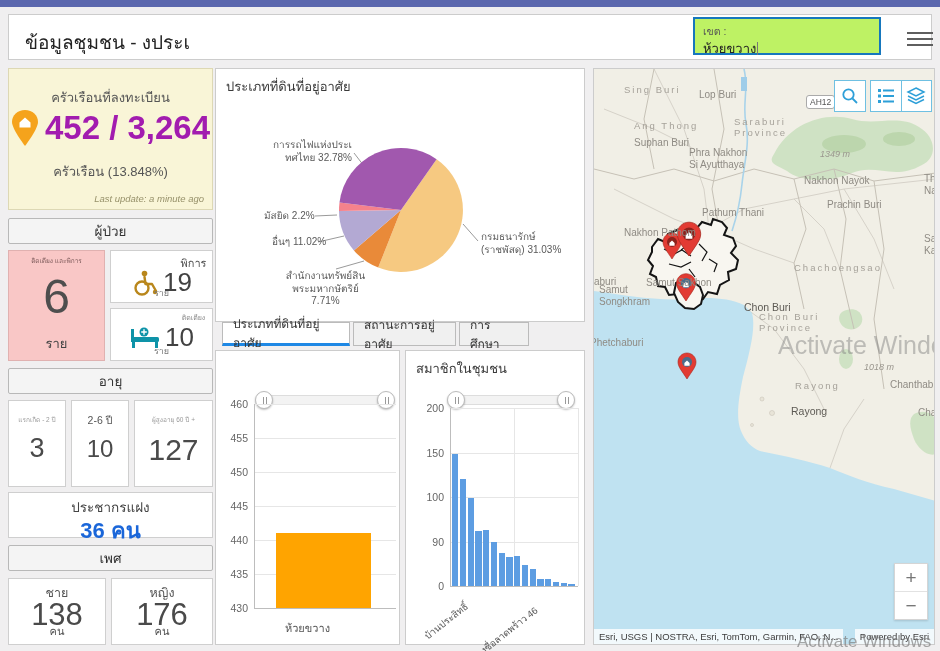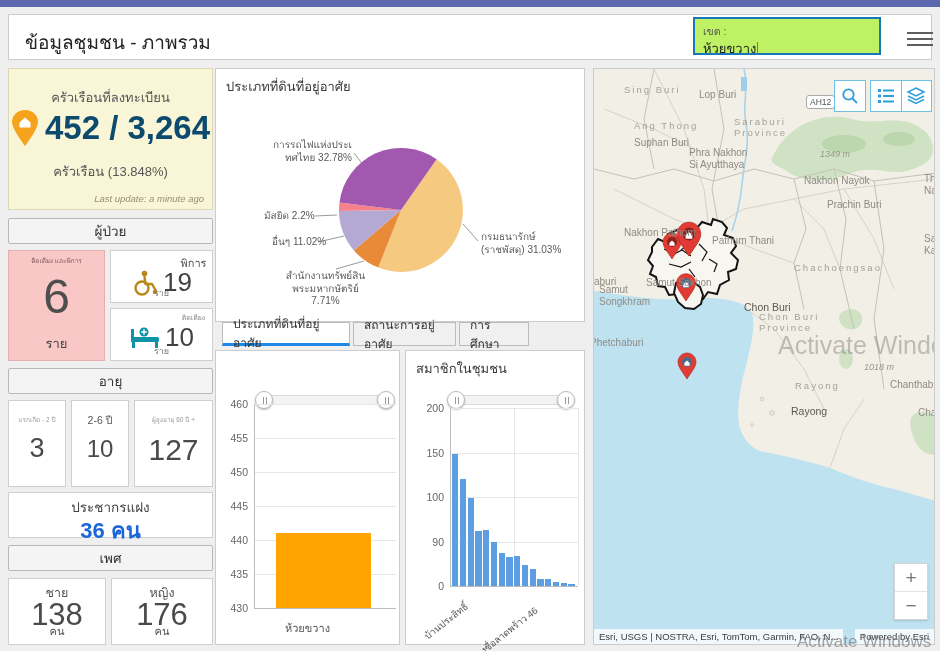--- a/index.html
+++ b/index.html
@@ -18,21 +18,21 @@
             box-sizing:border-box;background:#bef264;cursor:text;}
   .zone-label{position:absolute;left:8px;top:4px;font-size:10.5px;color:#555;}
   .zone-value{position:absolute;left:8px;top:19px;font-size:13px;color:#222;}
   .cursor-bar{display:inline-block;width:1px;height:13px;background:#777;vertical-align:-2px;margin-left:1px;}
   .hamburger{position:absolute;left:898px;top:13px;width:26px;height:20px;cursor:pointer;}
   .hamburger div{height:2px;background:#5f5f5f;margin:4px 0;}
   
   .hh-card{left:8px;top:68px;width:205px;height:142px;background:#f9f5d7;border:1px solid #ddd8b4;}
   .hh-title{position:absolute;width:100%;top:18px;font-size:13px;color:#555;}
   .hh-row{position:absolute;left:0;top:40px;width:100%;display:flex;align-items:center;justify-content:center;gap:6px;}
-  .hh-value{font-size:33px;font-weight:600;color:#0c4a6e;}
+  .hh-value{font-size:33px;font-weight:600;color:#a21caf;}
   .hh-sub{position:absolute;width:100%;top:92px;font-size:13px;color:#555;}
   .hh-upd{position:absolute;right:8px;bottom:5px;font-size:9.5px;font-style:italic;color:#97916a;}
   
   .pink-card{left:8px;top:250px;width:97px;height:111px;background:#f9c7c6;border:1px solid #e0b1b0;}
   .tiny-lbl{position:absolute;width:100%;top:5px;font-size:6.5px;color:#7c5a5a;}
   .big6{position:absolute;width:100%;top:18px;font-size:48px;color:#4e4e4e;}
   .pink-unit{position:absolute;width:100%;bottom:6px;font-size:13px;color:#444;}
   .mini-card-lbl{position:absolute;width:100%;top:3px;font-size:11px;color:#555;padding-left:32px;}
   .mini-row{position:absolute;left:0;top:16px;width:100%;display:flex;align-items:center;justify-content:center;gap:4px;}
   .mini-val{font-size:26px;color:#424242;}
@@ -87,21 +87,21 @@
   .attrib .left{position:absolute;left:0;bottom:0;background:rgba(255,255,255,.8);padding:2px 5px;}
   .attrib .right{position:absolute;right:0;bottom:0;background:rgba(255,255,255,.8);padding:2px 5px;}
   .wm2{position:absolute;left:797px;top:632px;font-size:17px;color:rgba(120,120,120,.65);z-index:9;white-space:nowrap;}
 </style>
 </head>
 <body>
 
 <div class="topstrip"></div>
 
 <div class="panel app-header">
-  <div class="page-title">ข้อมูลชุมชน - ภาพรวม</div>
+  <div class="page-title">ข้อมูลชุมชน - งประเ</div>
   <div class="zone-box">
     <div class="zone-label">เขต :</div>
     <div class="zone-value"><span>ห้วยขวาง</span><span class="cursor-bar"></span></div>
   </div>
   <div class="hamburger">
       <div></div>
       <div></div>
       <div></div>
     </div>
 </div>
@@ -392,21 +392,21 @@
       <span class="mlbl pl" style="left: 105px; top: 20px;">Lop Buri</span>
       <span class="mlbl sp" style="left: 40px; top: 52px;">Ang Thong</span>
       <span class="mlbl sp" style="left: 140px; top: 48px;">Saraburi
 Province</span>
       <span class="mlbl pl" style="left: 40px; top: 68px;">Suphan Buri</span>
       <span class="mlbl pl" style="left: 95px; top: 78px;">Phra Nakhon
 Si Ayutthaya</span>
       <span class="mlbl elev" style="left: 226px; top: 80px;">1349 m</span>
       <span class="mlbl pl" style="left: 210px; top: 106px;">Nakhon Nayok</span>
       <span class="mlbl pl" style="left: 233px; top: 130px;">Prachin Buri</span>
-      <span class="mlbl pl" style="left: 118px; top: 138px; margin-top: 28px;">Pathum Thani</span>
+      <span class="mlbl pl" style="left: 108px; top: 138px;">Pathum Thani</span>
       <span class="mlbl pl" style="left: 30px; top: 158px;">Nakhon Pathom</span>
       <span class="mlbl sp" style="left: 200px; top: 194px;">Chachoengsao</span>
       <span class="mlbl pl" style="left: 330px; top: 104px;">Tha
 Natio</span>
       <span class="mlbl pl" style="left: 330px; top: 164px;">Sa Ka</span>
       <span class="mlbl pl" style="left: 0px; top: 207px;">aburi</span>
       <span class="mlbl pl" style="left: 5px; top: 215px;">Samut
 Songkhram</span>
       <span class="mlbl pl" style="left: 52px; top: 208px;">Samut Sakhon</span>
       <span class="mlbl dark" style="left: 150px; top: 232px;">Chon Buri</span>

